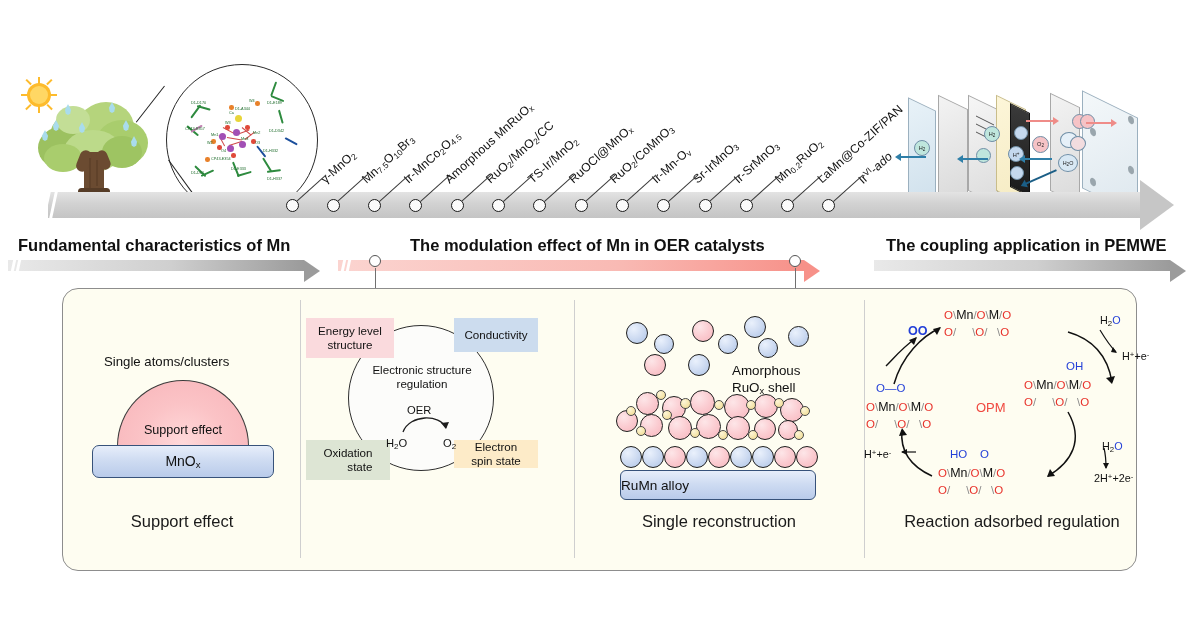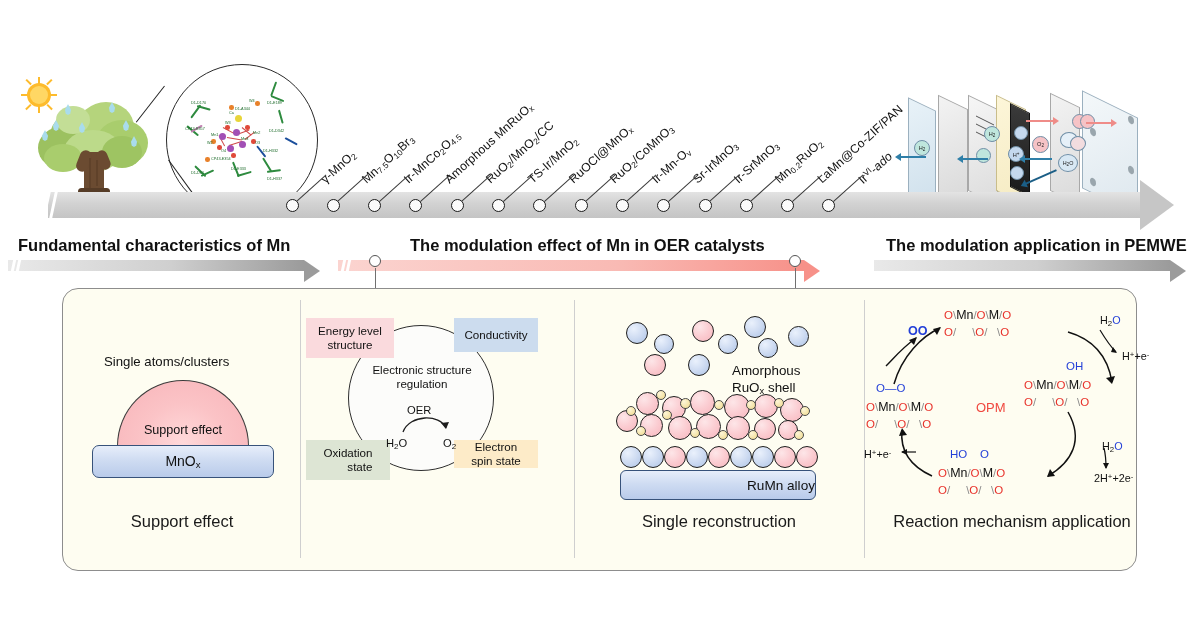--- a/index.html
+++ b/index.html
@@ -82,21 +82,21 @@
   .esr-small sub{font-size:8px;vertical-align:-.25em;}
 
   
   .ball{position:absolute;border-radius:50%;border:1.4px solid #1e1e1e;box-sizing:border-box;}
   .ball.blue{background:radial-gradient(circle at 34% 30%,#eaf1fc 0%,#cfdcf2 48%,#aec4e6 100%);}
   .ball.pink{background:radial-gradient(circle at 34% 30%,#fde6e8 0%,#fbcdd2 48%,#f7b6bd 100%);}
   .ball.yellow{background:radial-gradient(circle at 34% 30%,#fdf6d8 0%,#f6e6ad 55%,#eed98f 100%);border-color:#4a4a4a;}
   #rumn-slab{position:absolute;width:196px;height:30px;border-radius:6px;box-sizing:border-box;
     border:1.5px solid #37527a;
     background:linear-gradient(180deg,#e7eefa 0%,#cfdcf2 45%,#b9cbea 100%);
-    display:flex;align-items:center;justify-content:flex-end;font-size:13.6px;color:#111;}
+    display:flex;align-items:center;justify-content:flex-start;font-size:13.6px;color:#111;}
   .sr-text{position:absolute;font-size:13.4px;color:#111;text-align:left;line-height:1.3;white-space:nowrap;}
   .sr-text sub{font-size:9.4px;vertical-align:-.25em;}
 
   
   .rm-unit{position:absolute;white-space:nowrap;font-size:11.5px;color:#111;}
   .rm-unit .o{color:#e8312a;}
   .rm-unit .ob{color:#2440d8;}
   .rm-unit .m{color:#111;font-size:12.4px;}
   .rm-red{position:absolute;color:#f0483f;font-size:10.6px;text-align:center;line-height:1.25;white-space:nowrap;}
   .rm-opm{position:absolute;color:#f0483f;font-size:13px;}
@@ -374,21 +374,21 @@
 
   <div class="stage-head" style="left:336px;top:236px;width:520px;height:36px;">
     <div class="ttl" style="left:74px;top:0px;">The modulation effect of Mn in OER catalysts</div>
     <div class="sh-bar grad-pink" style="left:2px;top:24px;width:466px;"></div>
     <div class="sh-tip" style="left:468px;top:24px;border-left:16px solid #f79189;"></div>
     <div class="sh-break" style="left:6px;top:24px;"></div>
     <div class="sh-break" style="left:11px;top:24px;"></div>
   </div>
 
   <div class="stage-head" style="left:866px;top:236px;width:334px;height:36px;">
-    <div class="ttl" style="left:20px;top:0px;">The modulation application in PEMWE</div>
+    <div class="ttl" style="left:20px;top:0px;">The coupling application in PEMWE</div>
     <div class="sh-bar grad-gray" style="left:8px;top:24px;width:296px;"></div>
     <div class="sh-tip" style="left:304px;top:24px;border-left:16px solid #9b9b9b;"></div>
   </div>
 
   <div class="drop-line" style="left:375px;top:268px;height:22px;"></div>
   <div class="drop-node" style="left:369px;top:255px;"></div>
   <div class="drop-line" style="left:795px;top:268px;height:22px;"></div>
   <div class="drop-node" style="left:789px;top:255px;"></div>
 
   <div class="abs" id="bottom-panel"></div>
@@ -560,15 +560,15 @@
       <path d="M44,152 C38,152 34,152 30,152" stroke="#111" stroke-width="1.2" fill="none"></path>
       <path d="M29,152 l6,-3 l0,6 z" fill="#111"></path>
 
       <path d="M22,84 C30,56 50,36 68,28" stroke="#111" stroke-width="1.5" fill="none"></path>
       <path d="M69,27 l-4,8 l-4,-6 z" fill="#111"></path>
 
       <path d="M14,66 C22,58 30,48 44,38" stroke="#111" stroke-width="1.4" fill="none"></path>
       <path d="M45,37 l-3,8 l-5,-5 z" fill="#111"></path>
     </svg>
   </div>
-  <div class="sec-caption" style="left:872px;top:512px;width:280px;">Reaction mechanism application</div>
+  <div class="sec-caption" style="left:872px;top:512px;width:280px;">Reaction adsorbed regulation</div>
 
 </div>
 
 </body></html>

